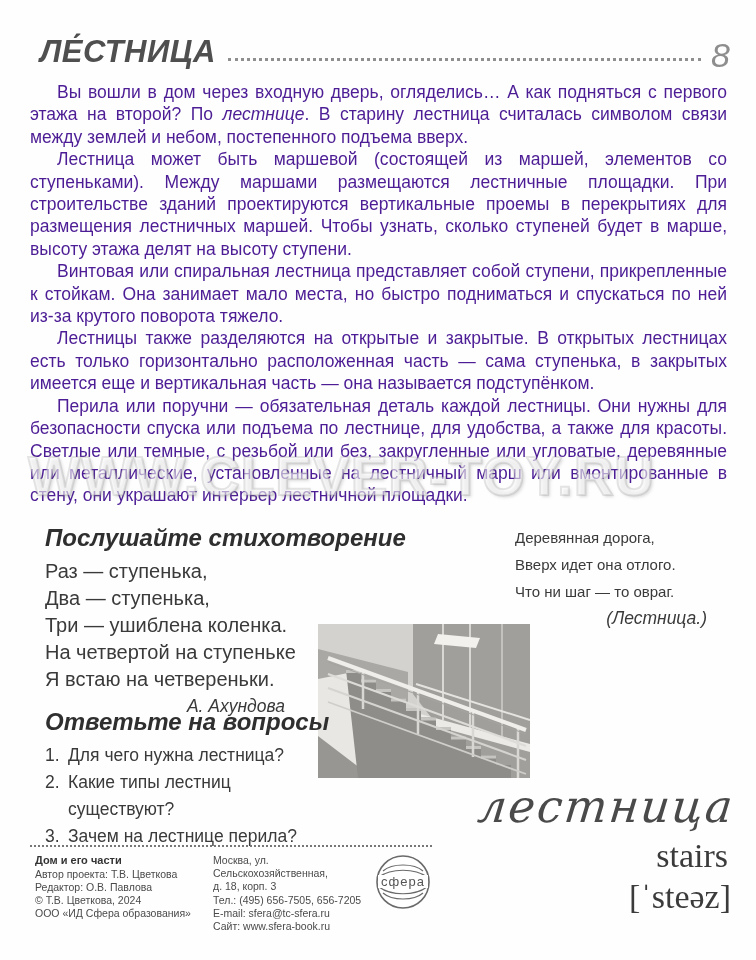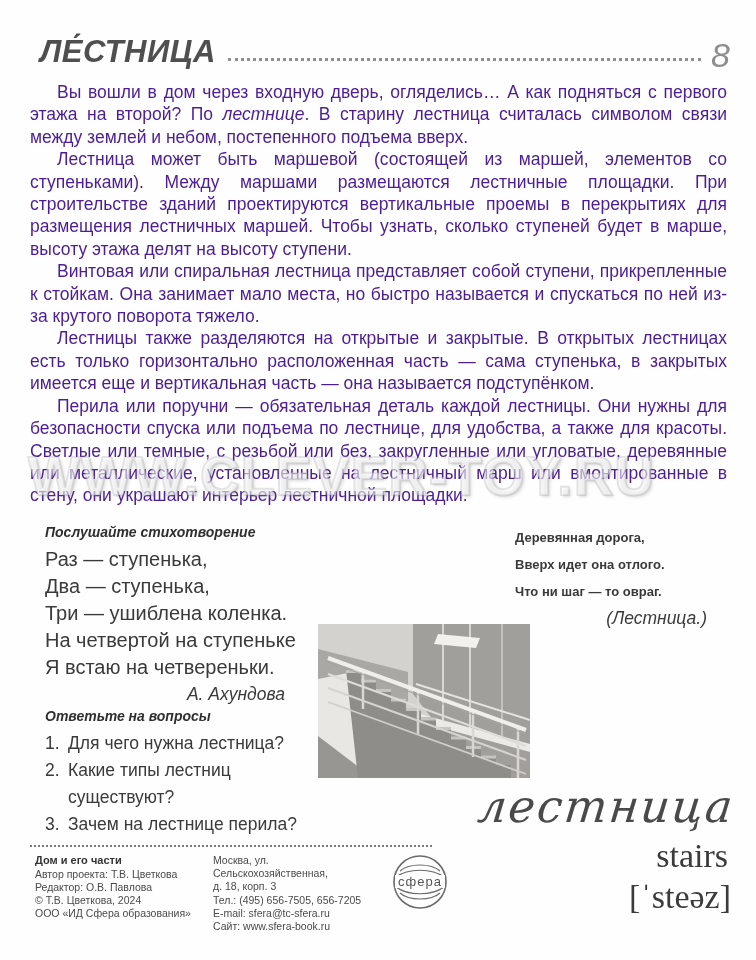--- a/index.html
+++ b/index.html
@@ -63,21 +63,21 @@
     white-space: nowrap;
     color: rgba(255,255,255,0.55);
     -webkit-text-stroke: 2px rgba(140,140,140,0.22);
     text-shadow: 2px 2px 3px rgba(120,120,120,0.25);
     pointer-events: none;
     z-index: 3;
   }
 
   
   .sec-heading {
-    font-size: 14px;
+    font-size: 24px;
     font-weight: bold;
     font-style: italic;
     color: #2f2f2f;
     margin-bottom: 6px;
     white-space: nowrap;
   }
 
   .poem {
     position: absolute;
     left: 45px; top: 524px; width: 300px;
@@ -87,21 +87,21 @@
     font-size: 17.5px; line-height: 27px;
     font-style: italic;
     text-align: right;
     width: 240px;
   }
 
   .riddle {
     position: absolute;
     left: 515px; top: 524px; width: 218px;
   }
-  .riddle-line { font-size: 13px; line-height: 27px; font-weight: bold; }
+  .riddle-line { font-size: 15px; line-height: 27px; }
   .riddle-answer {
     font-size: 17.5px; line-height: 27px;
     font-style: italic;
     text-align: right;
     padding-right: 26px;
   }
 
   .questions {
     position: absolute;
     left: 45px; top: 708px; width: 292px;
@@ -158,37 +158,37 @@
     position: absolute;
     left: 35px; top: 854px;
     display: flex;
     align-items: flex-start;
     color: #4a4a4a;
   }
   .f-col1 { width: 178px; }
   .f-col2 { width: 152px; }
   .f-series { font-size: 11px; font-weight: bold; line-height: 13.5px; color: #333; }
   .f-line { font-size: 10.5px; line-height: 13.2px; }
-  .f-logo { margin-left: 27px; width: 56px; height: 56px; }
+  .f-logo { margin-left: 10px; width: 56px; height: 56px; }
 </style>
 </head>
 <body>
 
 <div class="page">
 
   <div class="title-row">
     <span class="page-title">ЛЕ́СТНИЦА</span>
     <span class="title-leader"></span>
     <span class="page-number">8</span>
   </div>
 
   <div class="article">
     <p><span>Вы вошли в дом через входную дверь, огляделись… А как подняться с первого этажа на второй? По </span><span class="italic-word">лестнице</span><span>. В старину лестница считалась символом связи между землей и небом, постепенного подъема вверх.</span></p>
     <p>Лестница может быть маршевой (состоящей из маршей, элементов со ступеньками). Между маршами размещаются лестничные площадки. При строительстве зданий проектируются вертикальные проемы в перекрытиях для размещения лестничных маршей. Чтобы узнать, сколько ступеней будет в марше, высоту этажа делят на высоту ступени.</p>
-    <p>Винтовая или спиральная лестница представляет собой ступени, прикрепленные к стойкам. Она занимает мало места, но быстро называется и спускаться по ней из-за крутого поворота тяжело.</p>
+    <p>Винтовая или спиральная лестница представляет собой ступени, прикрепленные к стойкам. Она занимает мало места, но быстро подниматься и спускаться по ней из-за крутого поворота тяжело.</p>
     <p>Лестницы также разделяются на открытые и закрытые. В открытых лестницах есть только горизонтально расположенная часть — сама ступенька, в закрытых имеется еще и вертикальная часть — она называется подступёнком.</p>
     <p>Перила или поручни — обязательная деталь каждой лестницы. Они нужны для безопасности спуска или подъема по лестнице, для удобства, а также для красоты. Светлые или темные, с резьбой или без, закругленные или угловатые, деревянные или металлические, установленные на лестничный марш или вмонтированные в стену, они украшают интерьер лестничной площадки.</p>
   </div>
 
   <div class="watermark">WWW.CLEVER-TOY.RU</div>
 
   <div class="poem">
     <div class="sec-heading">Послушайте стихотворение</div>
     <div class="poem-line">Раз — ступенька,</div>
     <div class="poem-line">Два — ступенька,</div>

